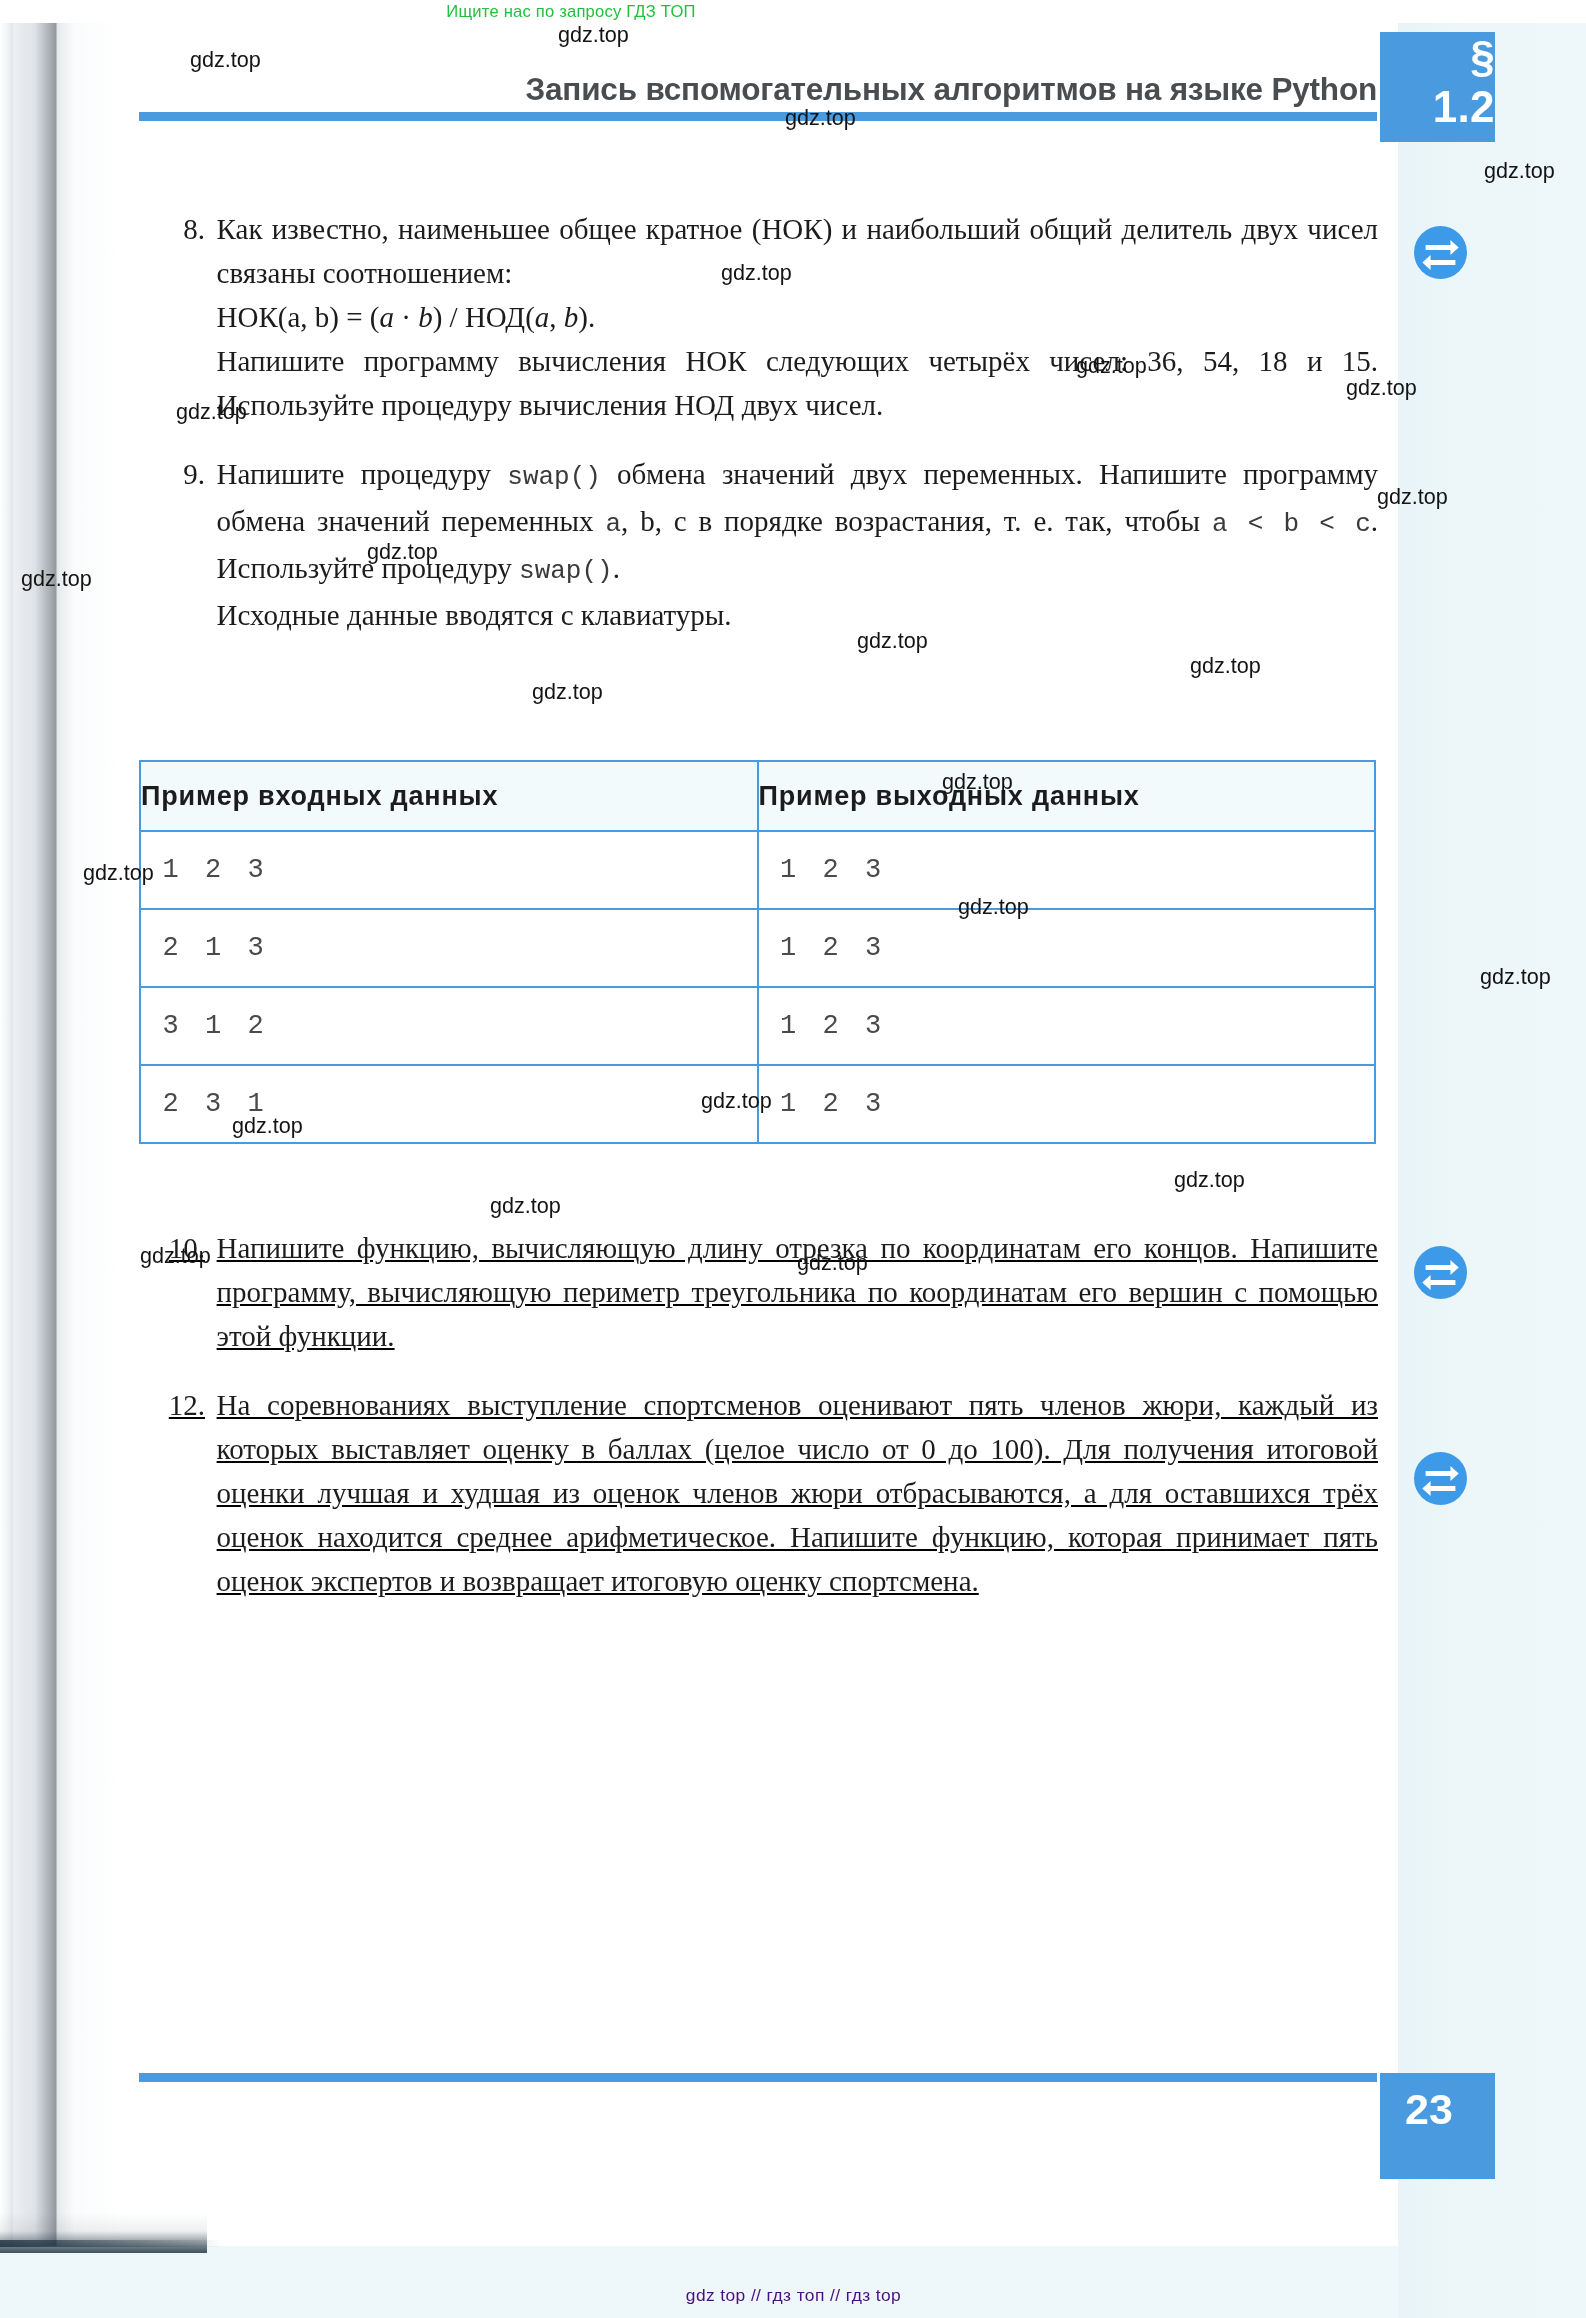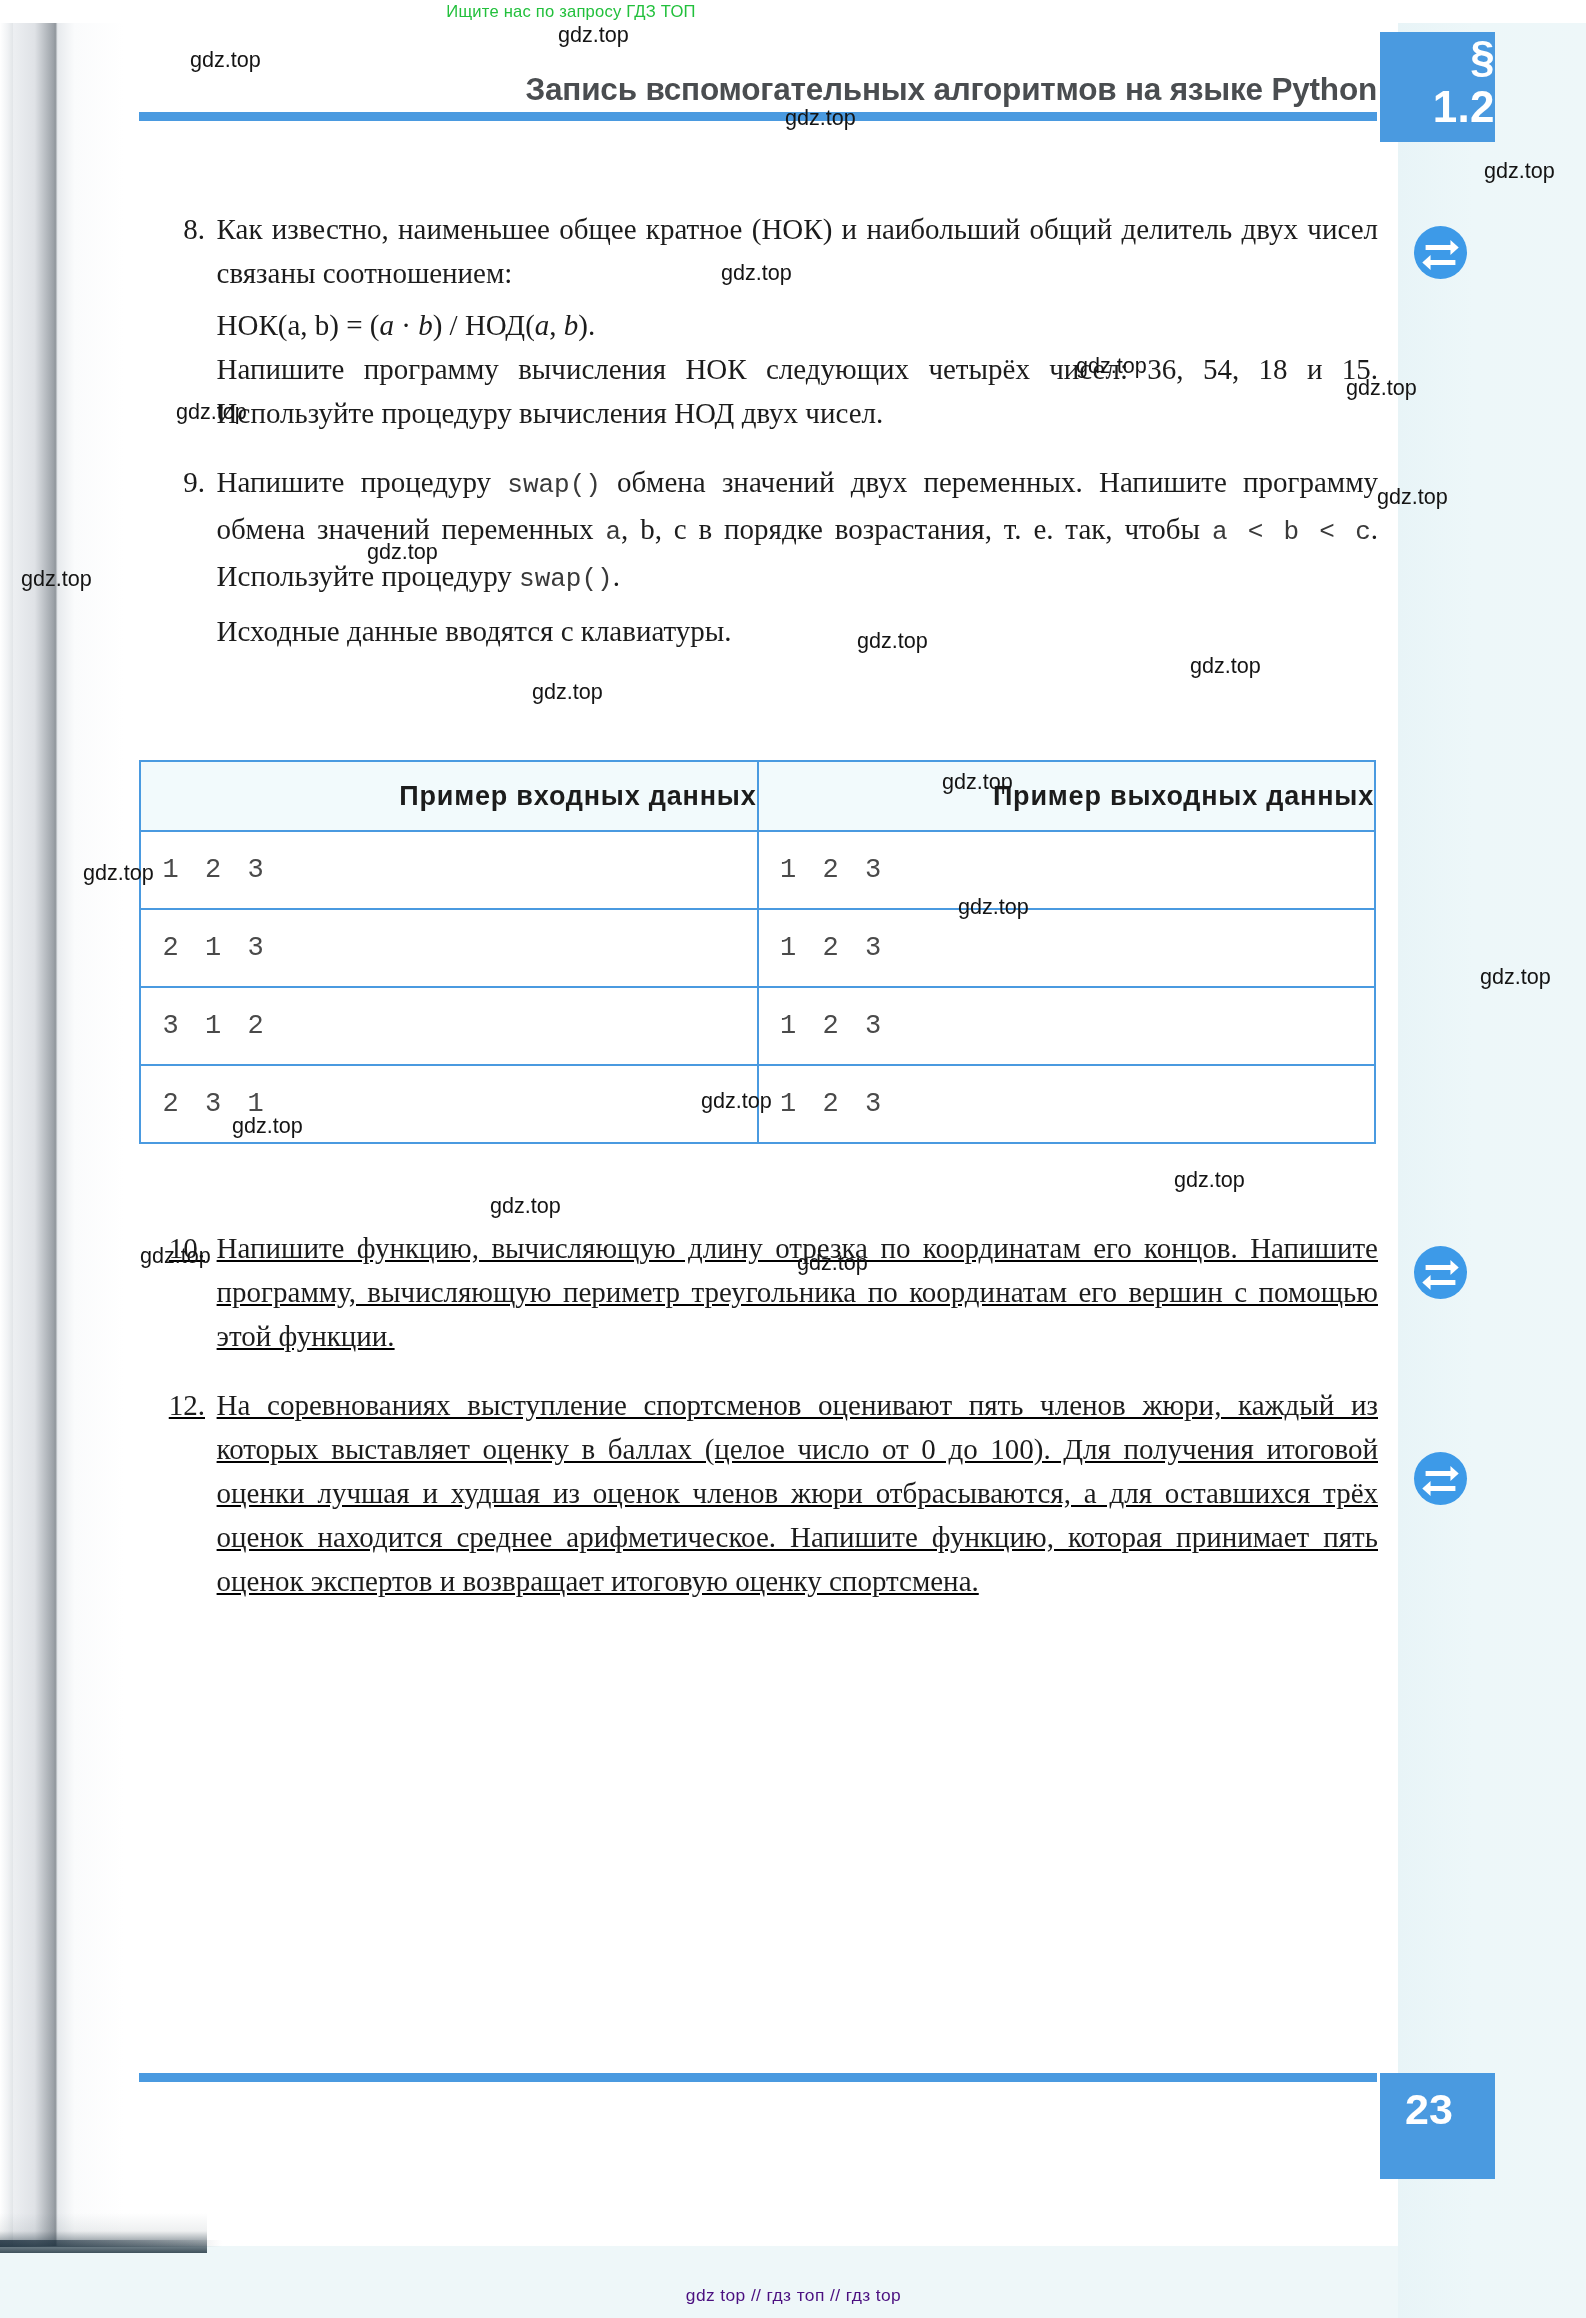--- a/index.html
+++ b/index.html
@@ -85,40 +85,40 @@
   .task-num{
     flex:0 0 auto;width:51px;text-align:right;padding-right:11.6px;
     font-size:29px;line-height:44px;color:#1c1c1c;
   }
   .task-body{flex:1 1 auto;}
   .para{
     font-size:29px;line-height:44px;color:#1c1c1c;
     text-align:justify;text-align-last:left;
     hyphens:none;
   }
-  .para.last{ text-align-last:left;margin-top:8px; }
+  .para.last{ text-align-last:left; }
   .mono{font-family:"Liberation Mono",monospace;font-size:26px;color:#3a3a3a;}
   .ital{font-style:italic;}
 
   
   #io-table{
     position:absolute;left:139px;top:760px;width:1237px;
     border-collapse:collapse;table-layout:fixed;
     background:#ffffff;
   }
   #io-table td,#io-table th{
     border:2.5px solid #4a9ae0;
     padding:0;
   }
   #io-table th{
     height:68px;
     background:#f2fafc;
     font-family:"Liberation Sans",sans-serif;
     font-size:27px;font-weight:700;color:#1c1c1c;
-    text-align:right;letter-spacing:0.8px;
+    text-align:left;letter-spacing:0.8px;
   }
   #io-table td{
     height:76px;
     padding-left:21.6px;
     font-family:"Liberation Mono",monospace;
     font-size:27px;color:#4a4a4a;letter-spacing:5px;
   }
 
   
   .swap-icon{

